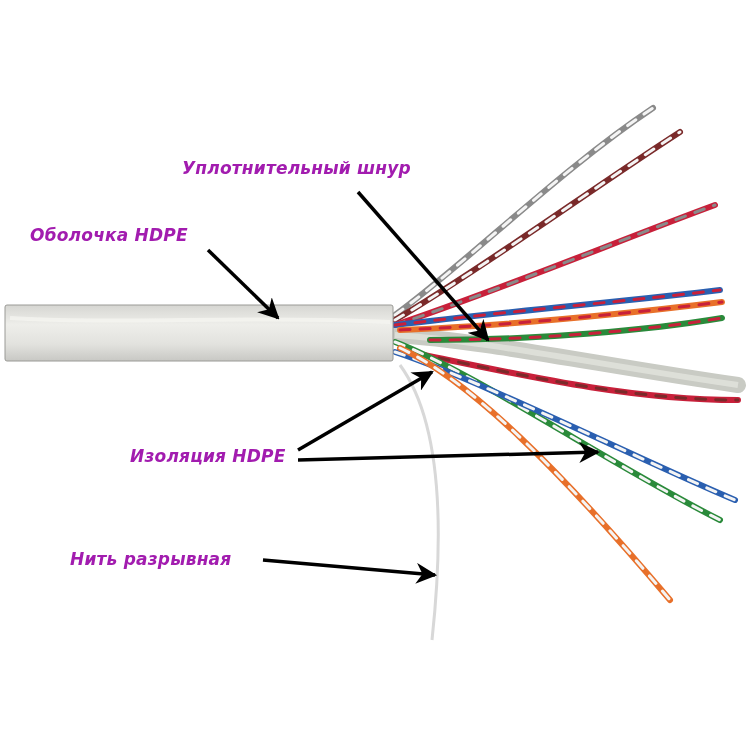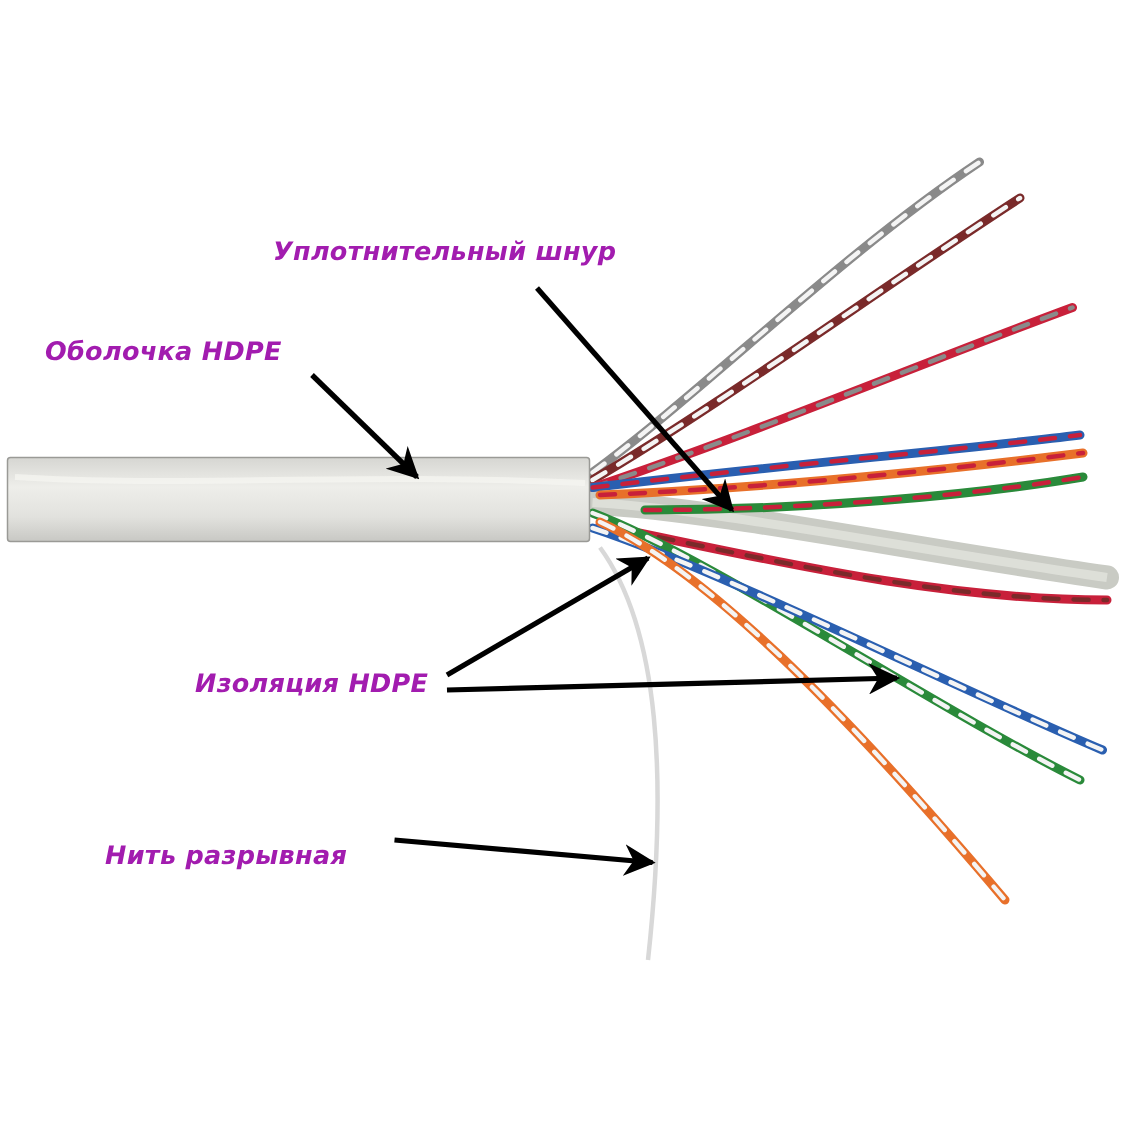--- a/index.html
+++ b/index.html
@@ -69,13 +69,13 @@
     <path d="M208,250 L278,318" marker-end="url(#ah)"></path>
     <path d="M298,450 L432,372" marker-end="url(#ah)"></path>
     <path d="M298,460 L598,452" marker-end="url(#ah)"></path>
     <path d="M263,560 L435,575" marker-end="url(#ah)"></path>
   </g>
 </svg>
 
 <div class="label" style="left:182px;top:158px;">Уплотнительный шнур</div>
 <div class="label" style="left:30px;top:225px;">Оболочка HDPE</div>
 <div class="label" style="left:102px;top:446px;margin-left:28px;">Изоляция HDPE</div>
-<div class="label" style="left:70px;top:549px;margin-top:12px;">Нить разрывная</div>
+<div class="label" style="left:70px;top:549px;">Нить разрывная</div>
 
 </body></html>

